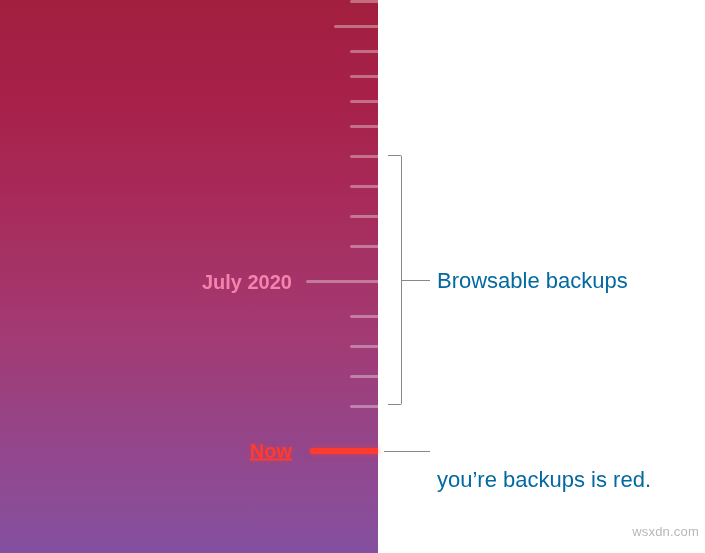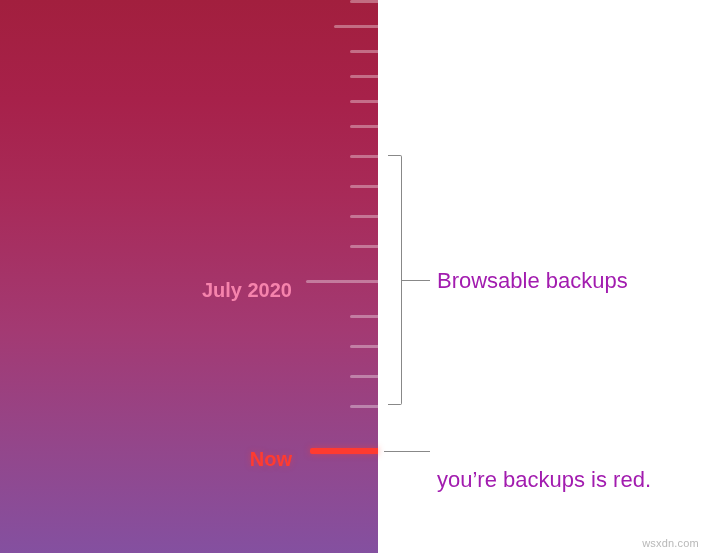--- a/index.html
+++ b/index.html
@@ -11,30 +11,29 @@
     background: linear-gradient(180deg, #a21f3e 0%, #a7214a 18%, #a82a58 35%, #a33a73 60%, #94468a 80%, #8450a0 100%);
   }
 
   .tick { position: absolute; height: 3px; background: rgba(255,255,255,0.35); right: 0; border-top-left-radius: 2px; border-bottom-left-radius: 2px; }
   .tick.sel { background: #ff3b30; height: 6px; box-shadow: 0 0 6px rgba(255,59,48,0.5); }
 
   .tick-label {
     position: absolute; right: 86px; color: rgba(255,140,180,0.9);
     font-size: 20px; font-weight: 600; text-align: right; white-space: nowrap;
     transform: translateY(-50%);
-    margin-top: 8px;
   }
   .tick-label.sel { color: #ff3b30; text-shadow: 0 0 6px rgba(255,59,48,0.4); }
 
   .bracket { position: absolute; left: 388px; border: 1.5px solid #888; border-left: none; width: 14px; border-top-right-radius: 2px; border-bottom-right-radius: 2px; }
   .leader { position: absolute; height: 0; border-top: 1.5px solid #888; }
 
-  .callout { position: absolute; font-size: 22px; color: #a21caf; line-height: 1.25; }
+  .callout { position: absolute; font-size: 22px; color: #0369a1; line-height: 1.25; }
 
-  .attrib { position: absolute; right: 6px; bottom: 4px; font-size: 11px; color: #b8b8b8; letter-spacing: 0.2px; }
+  .attrib { position: absolute; right: 6px; bottom: 14px; font-size: 13px; color: #b8b8b8; letter-spacing: 0.2px; }
 </style>
 </head>
 <body>
 
 <div class="stage">
   <div class="gradient-panel" id="panel">
       <div class="tick" style="top: 0px; width: 28px;"></div>
       <div class="tick" style="top: 25px; width: 44px;"></div>
       <div class="tick" style="top: 50px; width: 28px;"></div>
       <div class="tick" style="top: 75px; width: 28px;"></div>
@@ -44,21 +43,21 @@
       <div class="tick" style="top: 185px; width: 28px;"></div>
       <div class="tick" style="top: 215px; width: 28px;"></div>
       <div class="tick" style="top: 245px; width: 28px;"></div>
       <div class="tick" style="top: 280px; width: 72px;"></div>
       <div class="tick-label" style="top: 281.5px;">July 2020</div>
       <div class="tick" style="top: 315px; width: 28px;"></div>
       <div class="tick" style="top: 345px; width: 28px;"></div>
       <div class="tick" style="top: 375px; width: 28px;"></div>
       <div class="tick" style="top: 405px; width: 28px;"></div>
       <div class="tick sel" style="top: 448px; width: 68px;"></div>
-      <div class="tick-label sel" style="top: 451px;">Now</div>
+      <div class="tick-label sel" style="top: 451px; text-decoration: underline;">Now</div>
     </div>
 
   <div class="bracket" id="bracket" style="top: 155px; height: 250px;"></div>
   <div class="leader" id="bracket-leader" style="top: 280px; left: 402px; width: 28px;"></div>
 
   <div class="callout" id="callout-browsable" style="left: 437px; top: 267px;">
     <span>Browsable backups</span>
   </div>
 
   <div class="leader" id="selected-leader" style="top: 451px; left: 384px; width: 46px;"></div>

